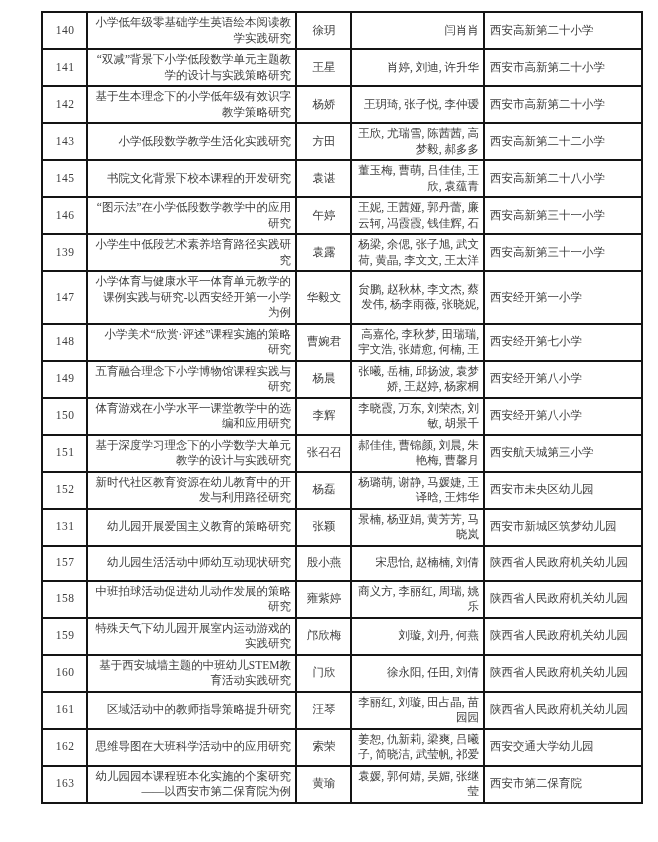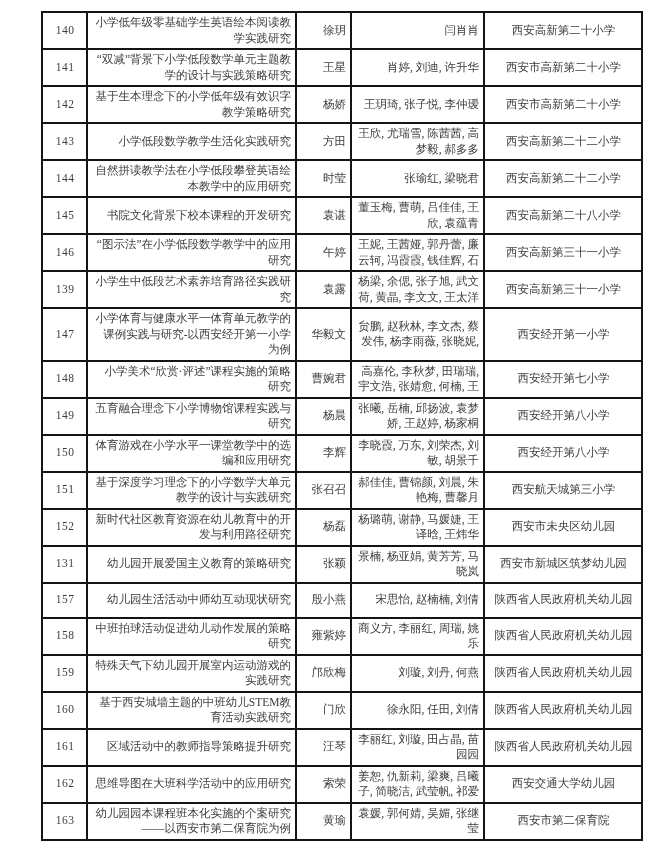--- a/index.html
+++ b/index.html
@@ -36,23 +36,23 @@
     word-break: break-all;
     color: #3d3d3d;
   }
   td.col-number {
     text-align: center;
     padding-left: 2px;
     padding-right: 2px;
     letter-spacing: 0.5px;
   }
   td.col-title   { text-align: right; }
-  td.col-leader  { text-align: right; }
+  td.col-leader  { text-align: center; }
   td.col-members { text-align: right; }
-  td.col-school  { text-align: center; border-radius: 8px; }
+  td.col-school  { text-align: left; border-radius: 8px; }
 </style>
 </head>
 <body>
 
 <div class="page">
   <table class="project-table">
     <colgroup>
       <col style="width:45px">
       <col style="width:209px">
       <col style="width:55px">
@@ -82,27 +82,20 @@
           <td class="col-school">西安市高新第二十小学</td>
         </tr>
         <tr>
           <td class="col-number">143</td>
           <td class="col-title">小学低段数学教学生活化实践研究</td>
           <td class="col-leader">方田</td>
           <td class="col-members">王欣, 尤瑞雪, 陈茜茜, 高梦毅, 郝多多</td>
           <td class="col-school">西安高新第二十二小学</td>
         </tr>
         <tr>
-          <td class="col-number">144</td>
-          <td class="col-title">自然拼读教学法在小学低段攀登英语绘本教学中的应用研究</td>
-          <td class="col-leader">时莹</td>
-          <td class="col-members">张瑜红, 梁晓君</td>
-          <td class="col-school">西安高新第二十二小学</td>
-        </tr>
-        <tr>
           <td class="col-number">145</td>
           <td class="col-title">书院文化背景下校本课程的开发研究</td>
           <td class="col-leader">袁谌</td>
           <td class="col-members">董玉梅, 曹萌, 吕佳佳, 王欣, 袁蕴青</td>
           <td class="col-school">西安高新第二十八小学</td>
         </tr>
         <tr>
           <td class="col-number">146</td>
           <td class="col-title">“图示法”在小学低段数学教学中的应用研究</td>
           <td class="col-leader">午婷</td>

